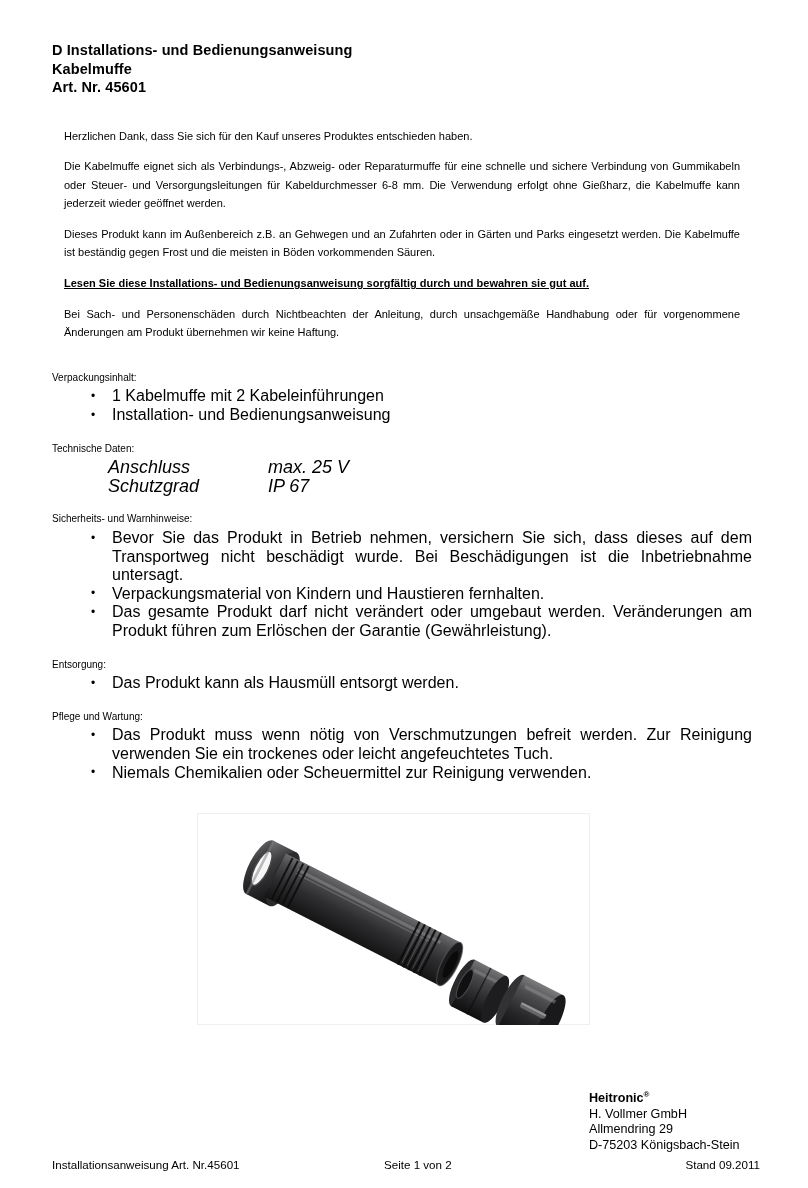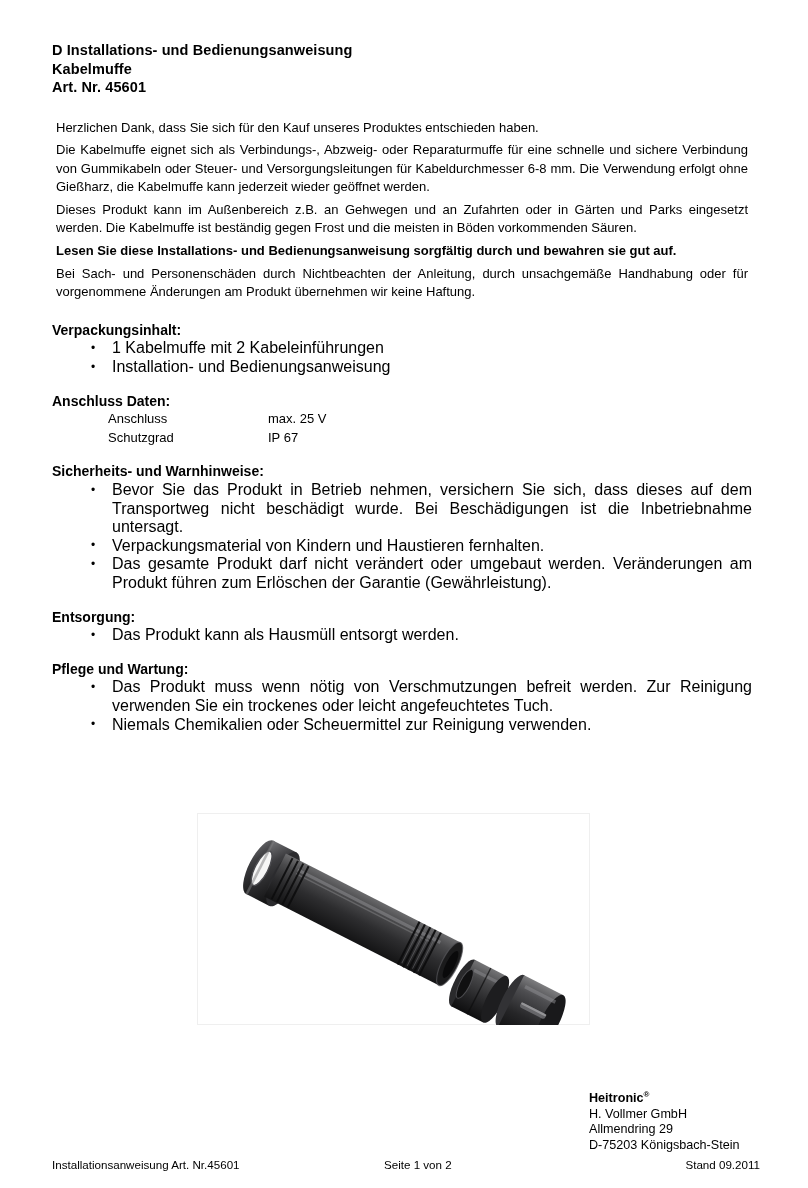--- a/index.html
+++ b/index.html
@@ -31,34 +31,34 @@
   .doc-title {
     font-weight: bold;
     font-size: 14.5px;
     line-height: 18.5px;
     letter-spacing: 0.1px;
   }
   .doc-title div { white-space: pre; }
 
   
   .para {
-    font-size: 13px;
+    font-size: 11px;
     line-height: 18.6px;
     text-align: justify;
     text-justify: inter-word;
-    margin: 4px;
-  }
-  .para.b { font-weight: bold; }
+    margin: 12px;
+  }
+  .para.b { font-weight: bold; text-decoration: underline; }
   .block-gap-lg { height: 18px; }
   .block-gap-md { height: 15px; }
 
   
   .sec-head {
-    font-weight: bold;
-    font-size: 14px;
+    font-weight: normal;
+    font-size: 10px;
     line-height: 18.6px;
   }
 
   
   ul.bullets {
     margin: 0;
     padding: 0;
     list-style: none;
   }
   ul.bullets > li {
@@ -76,25 +76,26 @@
     top: -0.5px;
     font-size: 12px;
   }
 
   
   table.specs {
     border-collapse: collapse;
     margin: 0;
   }
   table.specs td {
-    font-size: 13px;
+    font-size: 18px;
     line-height: 18.6px;
     padding: 0;
     vertical-align: top;
     white-space: nowrap;
+    font-style: italic;
   }
   table.specs td.label { width: 160px; padding-left: 56px; }
   table.specs td.value { }
 
   
   .figure-wrap {
     position: absolute;
     left: 197px;
     top: 813px;
     width: 393px;
@@ -158,21 +159,21 @@
     <div class="block-gap-md"></div>
 
     <div class="sec-head">Verpackungsinhalt:</div>
     <ul class="bullets">
       <li>1 Kabelmuffe mit 2 Kabeleinführungen</li>
       <li>Installation- und Bedienungsanweisung</li>
     </ul>
 
     <div class="block-gap-md"></div>
 
-    <div class="sec-head">Anschluss Daten:</div>
+    <div class="sec-head">Technische Daten:</div>
     <table class="specs">
       <tbody>
         <tr>
           <td class="label">Anschluss</td>
           <td class="value">max. 25 V</td>
         </tr>
         <tr>
           <td class="label">Schutzgrad</td>
           <td class="value">IP 67</td>
         </tr>

